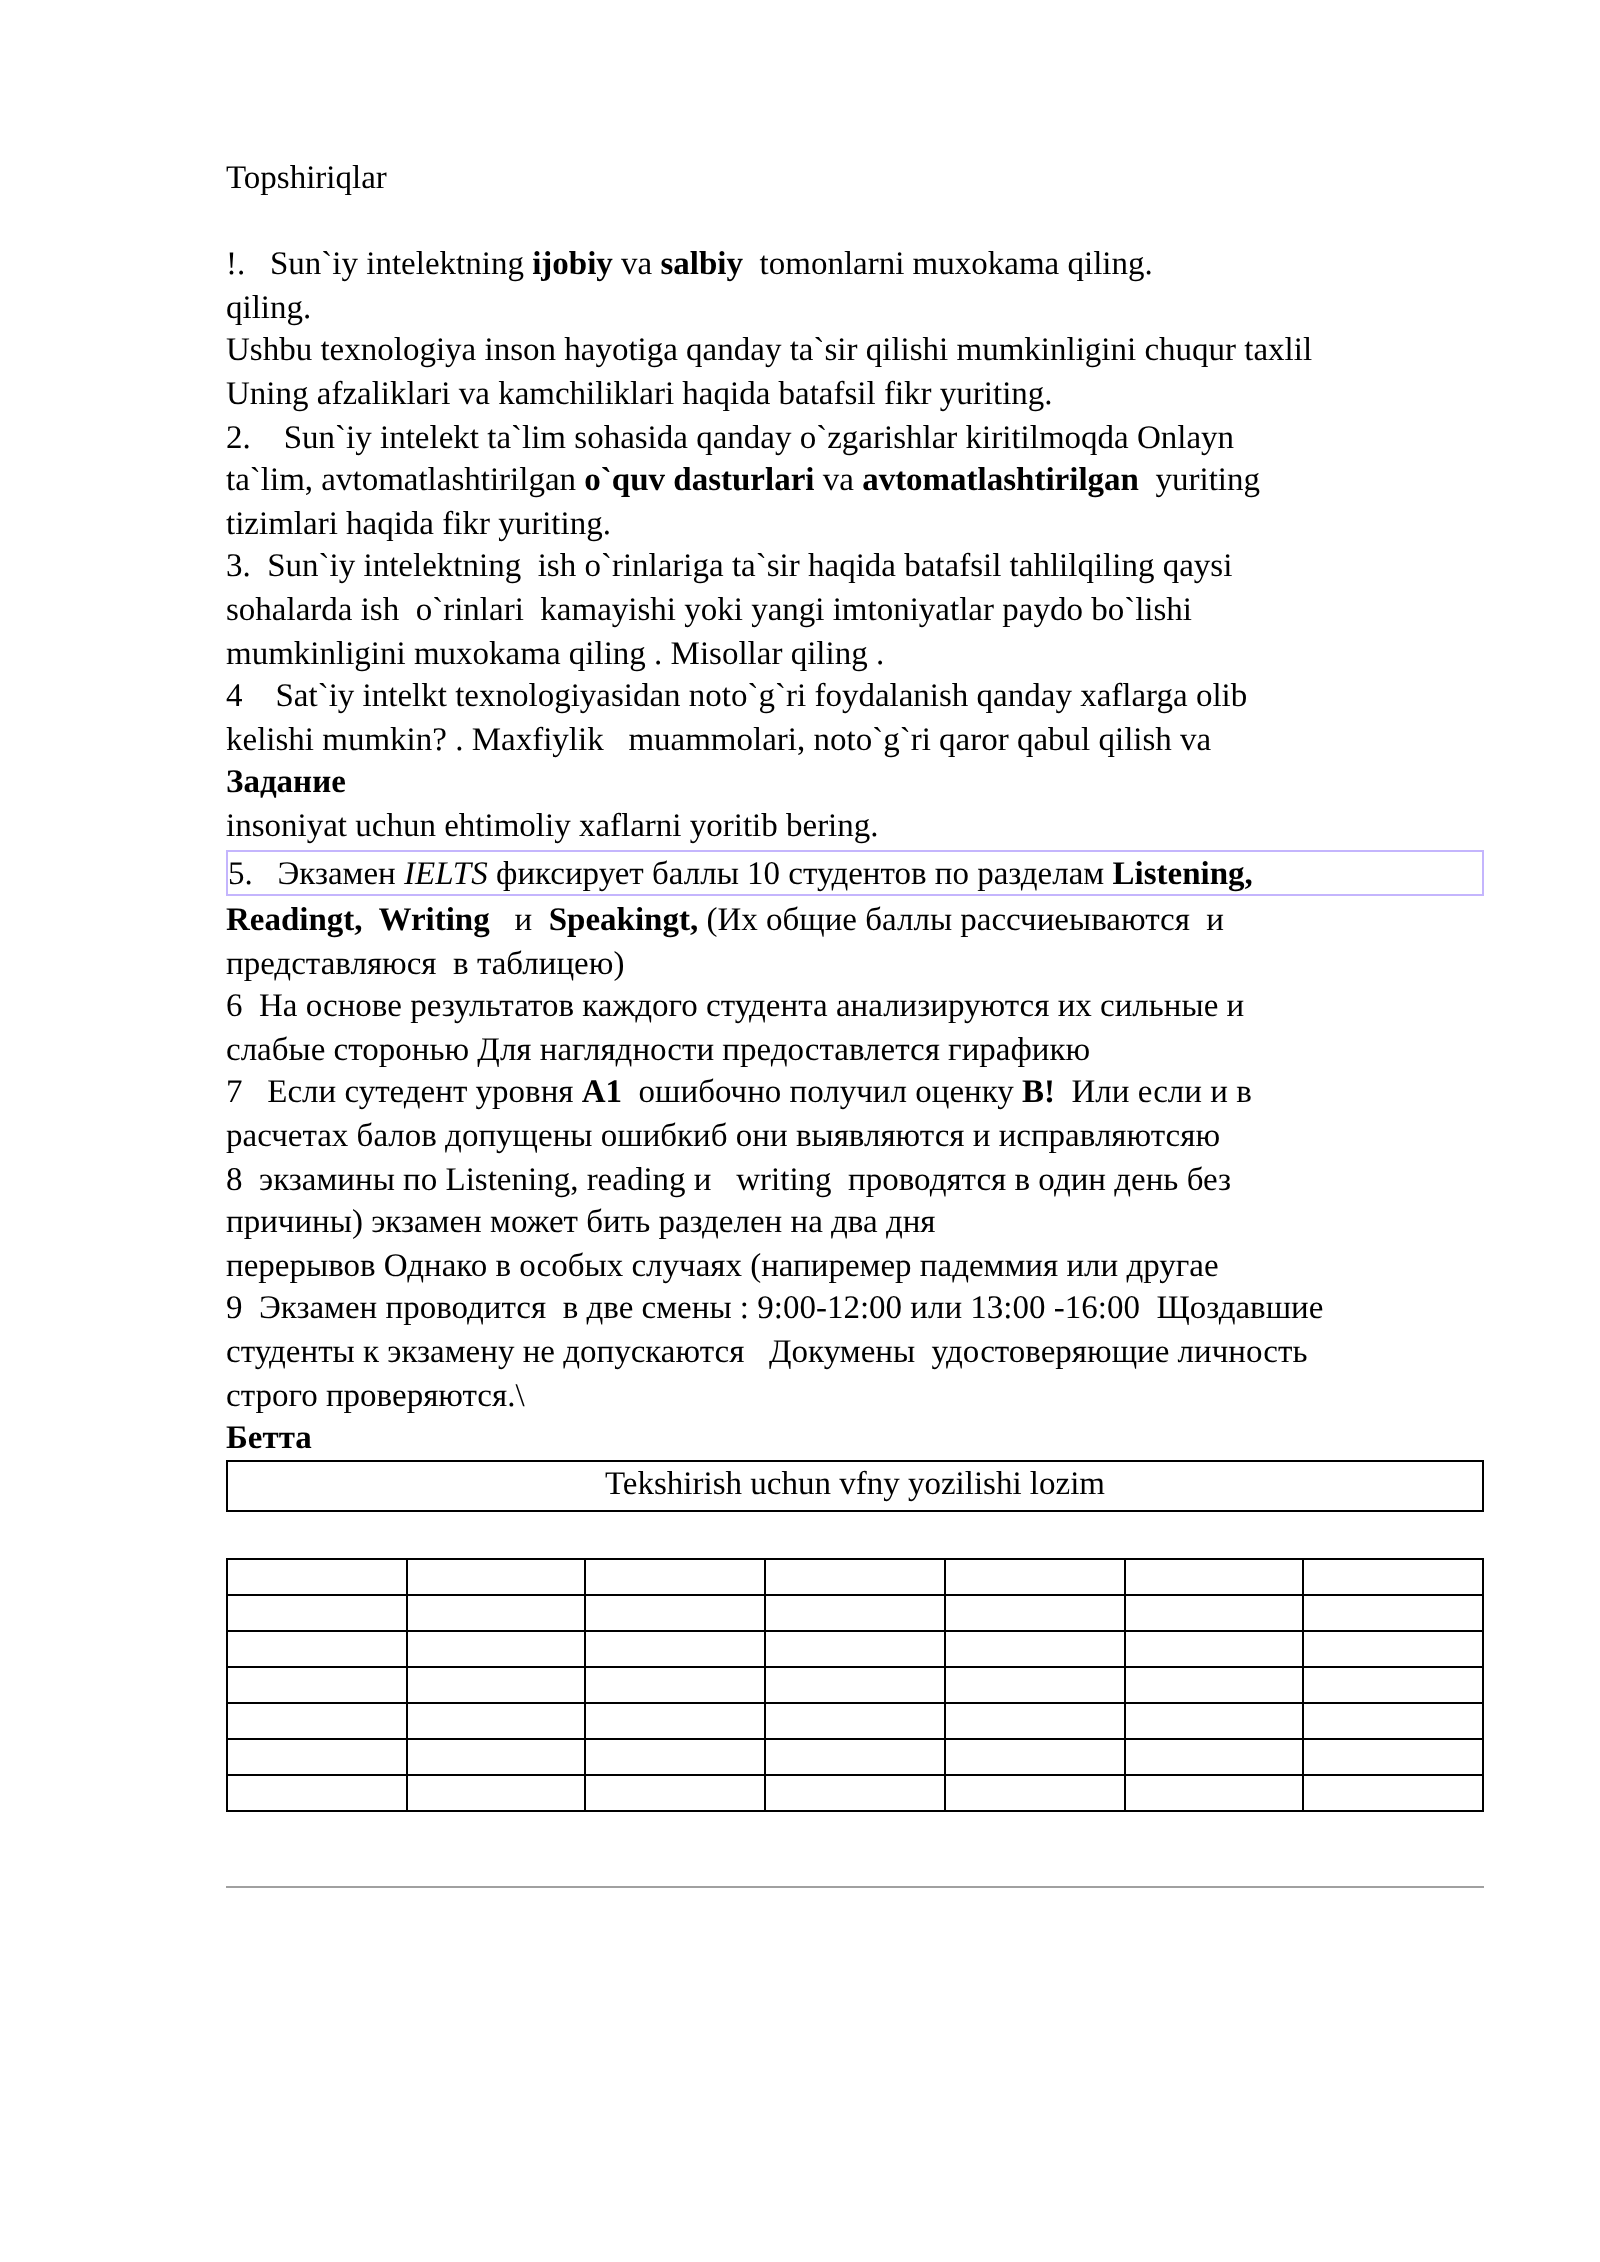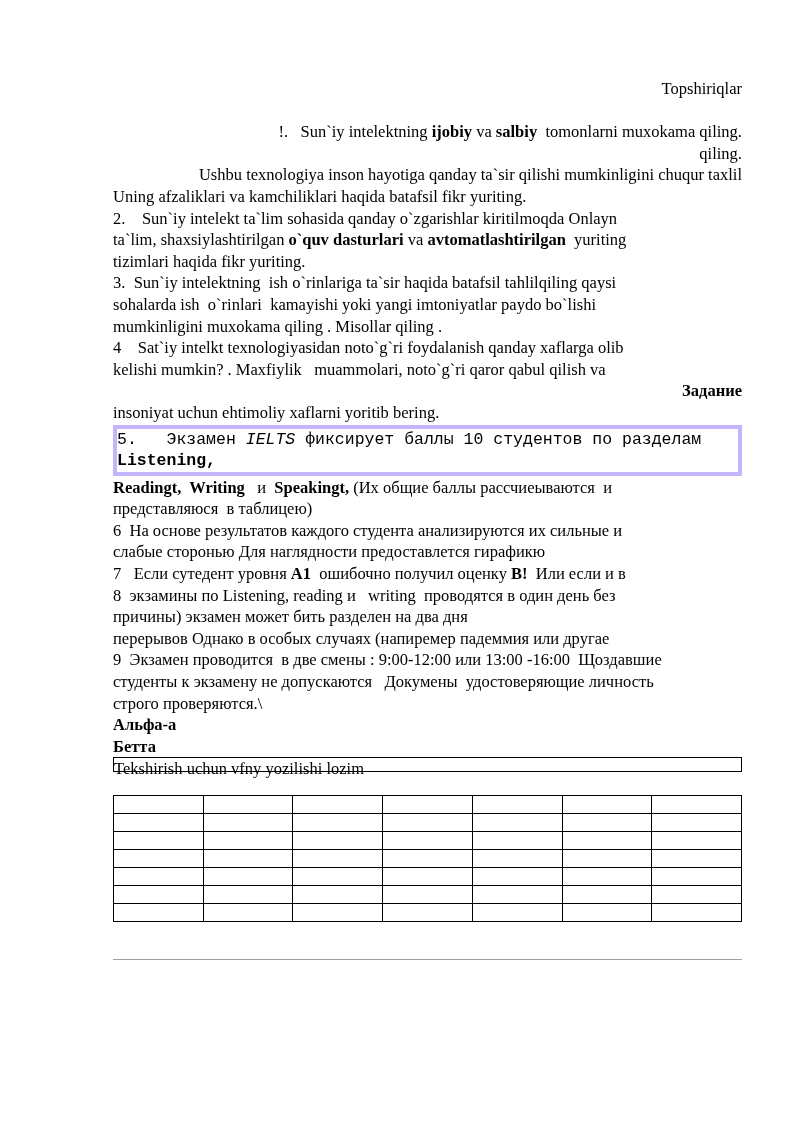--- a/index.html
+++ b/index.html
@@ -22,33 +22,33 @@
   .content {
     margin-left: 113px;
     width: 629px;
     padding-top: 78px;
   }
   .line {
     line-height: 21.6px;
     min-height: 21.6px;
     white-space: pre-wrap;
   }
-  .center { text-align: right; }
+  .center { text-align: left; }
   .bold { font-weight: bold; }
   .italic { font-style: italic; }
   .boxed {
-    border: 4px solid #c4b5fd;
+    border: 1px solid #c4b5fd;
     margin-top: 1px;
     margin-bottom: 1px;
-    font-family: Liberation Mono, monospace;
   }
   .check-box {
     border: 1px solid #000;
+    text-align: center;
     line-height: 21.6px;
-    height: 15px;
+    height: 26px;
   }
   table.scores {
     border-collapse: collapse;
     width: 100%;
     margin-top: 23px;
     table-layout: fixed;
   }
   table.scores td {
     border: 1px solid #000;
     height: 18px;
@@ -67,42 +67,42 @@
   <div class="content">
 
     <div id="doc-lines">
         <div class="line center"><span>Topshiriqlar</span></div>
         <div class="line"></div>
         <div class="line center"><span>!.   Sun`iy intelektning </span><span class="bold">ijobiy</span><span> va </span><span class="bold">salbiy</span><span>  tomonlarni muxokama qiling.</span></div>
         <div class="line center"><span>qiling.</span></div>
         <div class="line center"><span>Ushbu texnologiya inson hayotiga qanday ta`sir qilishi mumkinligini chuqur taxlil</span></div>
         <div class="line"><span>Uning afzaliklari va kamchiliklari haqida batafsil fikr yuriting.</span></div>
         <div class="line"><span>2.    Sun`iy intelekt ta`lim sohasida qanday o`zgarishlar kiritilmoqda Onlayn</span></div>
-        <div class="line"><span>ta`lim, shaxsiylashtirilgan </span><span class="bold">o`quv dasturlari</span><span> va </span><span class="bold">avtomatlashtirilgan</span><span>  yuriting</span></div>
+        <div class="line"><span>ta`lim, avtomatlashtirilgan </span><span class="bold">o`quv dasturlari</span><span> va </span><span class="bold">avtomatlashtirilgan</span><span>  yuriting</span></div>
         <div class="line"><span>tizimlari haqida fikr yuriting.</span></div>
         <div class="line"><span>3.  Sun`iy intelektning  ish o`rinlariga ta`sir haqida batafsil tahlilqiling qaysi</span></div>
         <div class="line"><span>sohalarda ish  o`rinlari  kamayishi yoki yangi imtoniyatlar paydo bo`lishi</span></div>
         <div class="line"><span>mumkinligini muxokama qiling . Misollar qiling .</span></div>
         <div class="line"><span>4    Sat`iy intelkt texnologiyasidan noto`g`ri foydalanish qanday xaflarga olib</span></div>
         <div class="line"><span>kelishi mumkin? . Maxfiylik   muammolari, noto`g`ri qaror qabul qilish va</span></div>
         <div class="line center"><span class="bold">Задание</span></div>
         <div class="line"><span>insoniyat uchun ehtimoliy xaflarni yoritib bering.</span></div>
         <div class="line boxed"><span>5.   Экзамен </span><span class="italic">IELTS</span><span> фиксирует баллы 10 студентов по разделам </span><span class="bold">Listening,</span></div>
         <div class="line"><span class="bold">Readingt,  Writing</span><span>   и  </span><span class="bold">Speakingt,</span><span> (Их общие баллы рассчиеываются  и</span></div>
         <div class="line"><span>представляюся  в таблицею)</span></div>
         <div class="line"><span>6  На основе результатов каждого студента анализируются их сильные и</span></div>
         <div class="line"><span>слабые сторонью Для наглядности предоставлется гирафикю</span></div>
         <div class="line"><span>7   Если сутедент уровня </span><span class="bold">A1</span><span>  ошибочно получил оценку </span><span class="bold">B!</span><span>  Или если и в</span></div>
+        <div class="line"><span>расчетах балов допущены ошибкиб они выявляются и исправляютсяю</span></div>
         <div class="line"><span>8  экзамины по Listening, reading и   writing  проводятся в один день без</span></div>
         <div class="line"><span>причины) экзамен может бить разделен на два дня</span></div>
         <div class="line"><span>перерывов Однако в особых случаях (напиремер падеммия или другае</span></div>
         <div class="line"><span>9  Экзамен проводится  в две смены : 9:00-12:00 или 13:00 -16:00  Щоздавшие</span></div>
         <div class="line"><span>студенты к экзамену не допускаются   Докумены  удостоверяющие личность</span></div>
         <div class="line"><span>строго проверяются.\</span></div>
-        <div class="line"><span class="bold">Альфа-а</span></div>
         <div class="line"><span class="bold">Бетта</span></div>
       </div>
 
     <div class="check-box">
       <span>Tekshirish uchun vfny yozilishi lozim</span>
     </div>
 
     <table class="scores">
       <tbody id="score-tbody">
           <tr>

